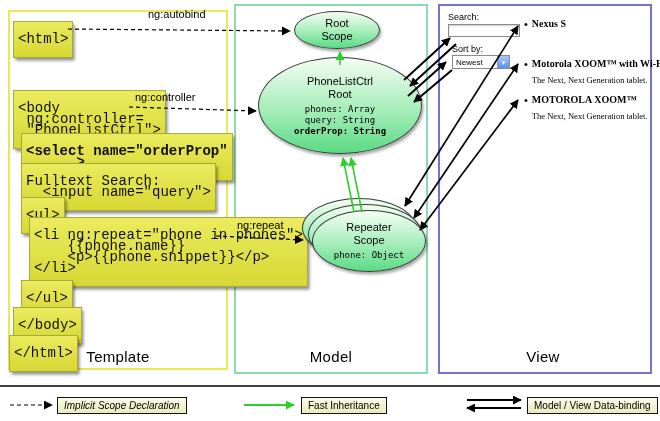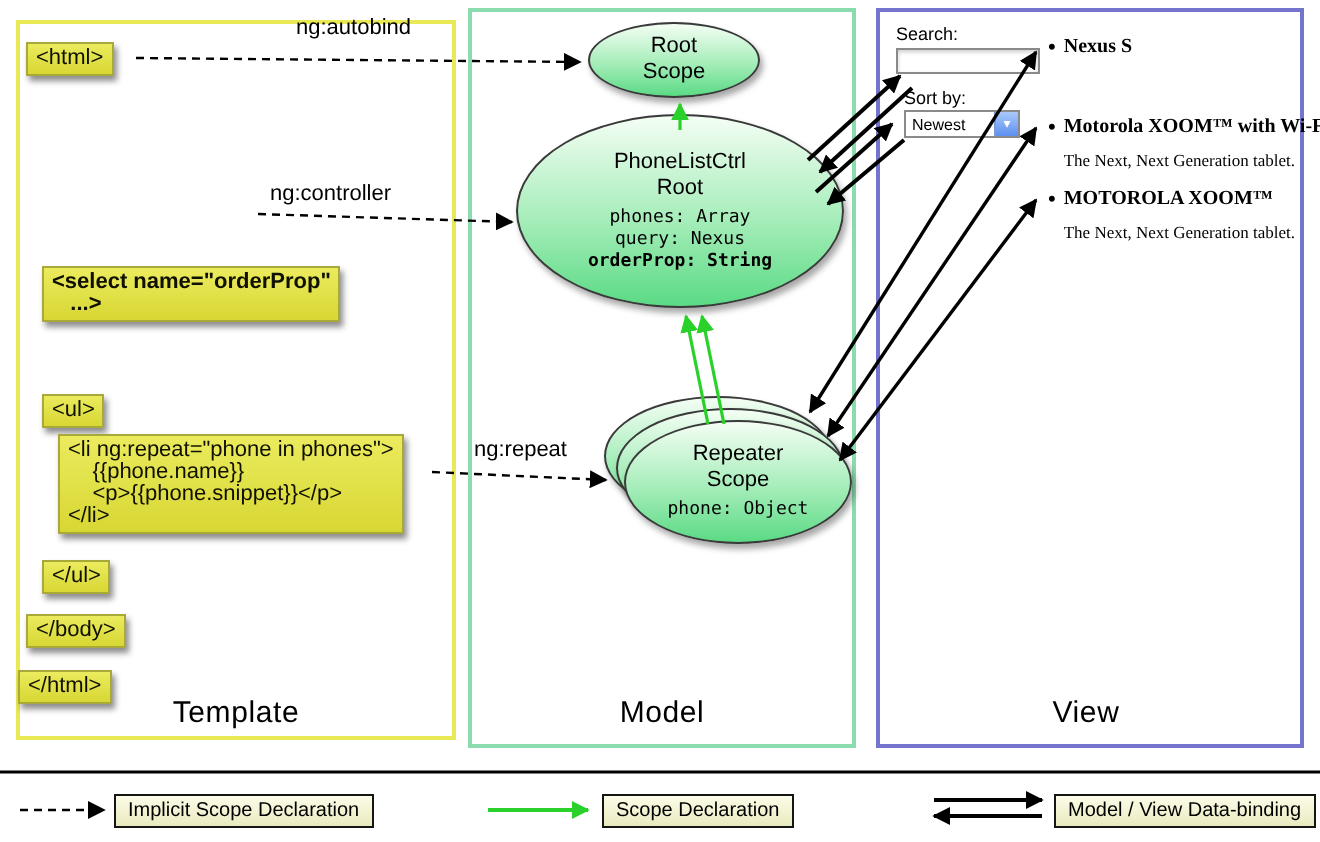--- a/index.html
+++ b/index.html
@@ -13,24 +13,24 @@
   #panel-model    { left:234px; top:4px; width:194px; height:370px; border:2px solid #8adcae; }
   #panel-view     { left:438px; top:4px; width:214px; height:370px; border:2px solid #7474cc; }
 
   .plabel { position:absolute; font-size:15px; text-align:center; letter-spacing:.3px; }
   #lbl-template { left:8px;  width:220px; top:348px; }
   #lbl-model    { left:234px; width:194px; top:348px; }
   #lbl-view     { left:438px; width:210px; top:348px; }
 
   .code {
     position:absolute; z-index:2;
-    font-family:Liberation Sans, sans-serif; font-size:11px; line-height:11px;
+    font-family:Liberation Mono, monospace; font-size:14px; line-height:11px;
     white-space:pre; color:#101000;
     background:linear-gradient(#ebeb5e,#d7d734);
-    border:1px solid #a9a93a; padding:2px 4px;
+    border:1px solid #a9a93a; padding:12px 4px;
     box-shadow:1.5px 2.5px 3px rgba(0,0,0,.45);
   }
   .code.bold { font-weight:bold; }
 
   .alabel { position:absolute; z-index:2; font-size:11px; }
 
   .ellipse {
     position:absolute; z-index:3;
     border:1px solid #3a3a3a; border-radius:50%;
     background:linear-gradient(180deg,#f4fef4 0%,#a5edb9 55%,#5bda85 100%);
@@ -64,42 +64,47 @@
   .bullet { font-size:11px; line-height:12px; }
   .vname { font-family:"Liberation Serif", serif; font-weight:bold; font-size:10px; white-space:nowrap; }
   .vdesc { font-family:"Liberation Serif", serif; font-size:8.5px; margin-top:6px; white-space:nowrap; }
 
   
   .lbox {
     position:absolute; z-index:2; top:397px;
     border:1px solid #151515; background:linear-gradient(#fcfce9,#eaeabf);
     font-size:10px; padding:2px 6px; white-space:nowrap;
   }
-  #legend-implicit   { left:57px; }
+  #legend-implicit   { left:57px;font-style:italic; }
   #legend-inherit    { left:301px; }
   #legend-databind   { left:527px; }
 
   #arrows { position:absolute; inset:0; z-index:6; pointer-events:none; }
 </style>
 </head>
 <body>
 
 <div id="stage">
 
   <div class="panel" id="panel-template"></div>
   <div class="panel" id="panel-model"></div>
   <div class="panel" id="panel-view"></div>
 
   <div class="plabel" id="lbl-template">Template</div>
   <div class="plabel" id="lbl-model">Model</div>
   <div class="plabel" id="lbl-view">View</div>
 
   <pre class="code" style="left:13px; top:21px;">&lt;html&gt;</pre>
+  <pre class="code" style="left:13px; top:90px;">&lt;body
+ ng:controller=
+ "PhoneListCtrl"&gt;</pre>
   <pre class="code bold" style="left:21px; top:133px;">&lt;select name="orderProp"
    ...&gt;</pre>
+  <pre class="code" style="left:21px; top:163px;">Fulltext Search:
+  &lt;input name="query"&gt;</pre>
   <pre class="code" style="left:21px; top:197px;">&lt;ul&gt;</pre>
   <pre class="code" style="left:29px; top:217px;">&lt;li ng:repeat="phone in phones"&gt;
     {{phone.name}}
     &lt;p&gt;{{phone.snippet}}&lt;/p&gt;
 &lt;/li&gt;</pre>
   <pre class="code" style="left:21px; top:280px;">&lt;/ul&gt;</pre>
   <pre class="code" style="left:13px; top:307px;">&lt;/body&gt;</pre>
   <pre class="code" style="left:9px;  top:335px;">&lt;/html&gt;</pre>
 
   <div class="alabel" style="left:148px; top:8px;">ng:autobind</div>
@@ -108,21 +113,21 @@
 
   <div class="ellipse" style="left:294px; top:11px; width:86px; height:38px;">
     <div class="etitle">Root
 Scope</div>
   </div>
 
   <div class="ellipse" style="left:258px; top:57px; width:164px; height:97px;">
     <div class="etitle">PhoneListCtrl
 Root</div>
     <div class="eprop first">phones: Array</div>
-    <div class="eprop">query: Nexus</div>
+    <div class="eprop">query: String</div>
     <div class="eprop bold">orderProp: String</div>
   </div>
 
   <div class="ellipse" style="left:302px; top:198px; width:114px; height:60px;"></div>
   <div class="ellipse" style="left:308px; top:204px; width:114px; height:60px;"></div>
   <div class="ellipse" style="left:312px; top:210px; width:114px; height:62px;">
     <div class="etitle">Repeater
 Scope</div>
     <div class="eprop first">phone: Object</div>
   </div>
@@ -151,21 +156,21 @@
   </div>
   <div class="vitem" style="top:94px;">
     <span class="bullet">•</span>
     <div>
       <div class="vname">MOTOROLA XOOM™</div>
       <div class="vdesc">The Next, Next Generation tablet.</div>
     </div>
   </div>
 
   <div class="lbox" id="legend-implicit">Implicit Scope Declaration</div>
-  <div class="lbox" id="legend-inherit">Scope Declaration</div>
+  <div class="lbox" id="legend-inherit">Fast Inheritance</div>
   <div class="lbox" id="legend-databind">Model / View Data-binding</div>
 
   <svg id="arrows" width="660" height="421" viewBox="0 0 660 421">
     <defs>
       <marker id="mk-black" viewBox="0 0 10 10" refX="9" refY="5" markerWidth="9" markerHeight="9" markerUnits="userSpaceOnUse" orient="auto-start-reverse">
         <path d="M0,0 L10,5 L0,10 z" fill="#000"></path>
       </marker>
       <marker id="mk-green" viewBox="0 0 10 10" refX="9" refY="5" markerWidth="9" markerHeight="9" markerUnits="userSpaceOnUse" orient="auto-start-reverse">
         <path d="M0,0 L10,5 L0,10 z" fill="#2bd12b"></path>
       </marker>

